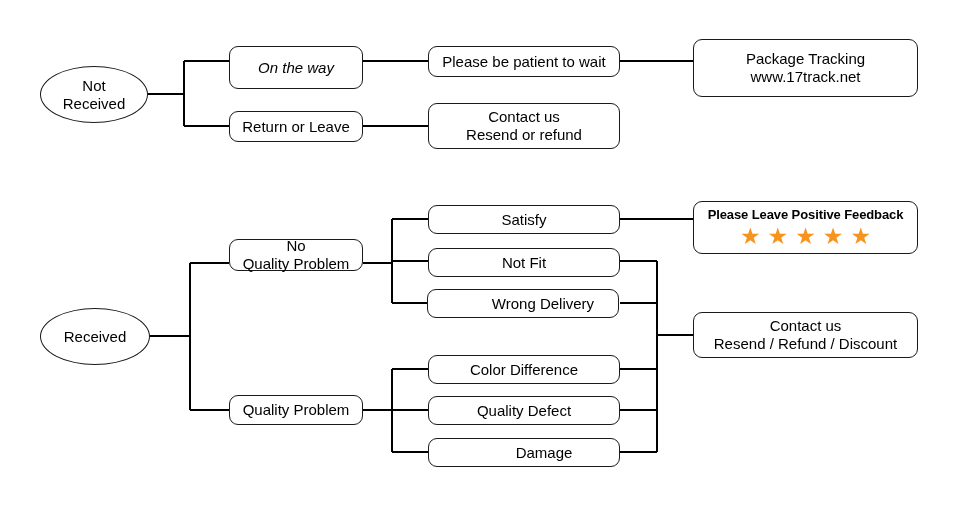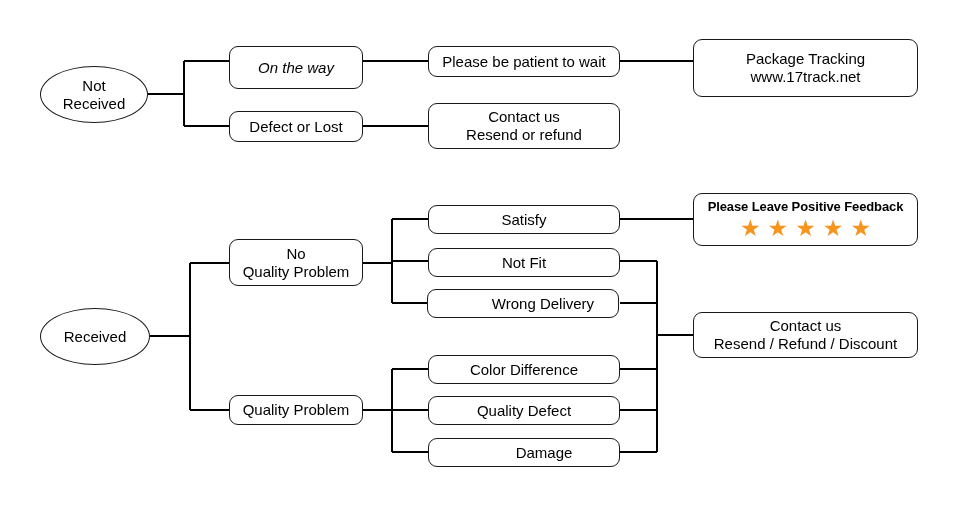--- a/index.html
+++ b/index.html
@@ -54,20 +54,21 @@
     border-radius: 50%;
   }
   .node .line {
     display: block;
     white-space: nowrap;
   }
   .t15 { font-size: 15px; }
   .feedback {
     justify-content: flex-start;
     padding-top: 5px;
+    margin-top: 8px;
   }
   .feedback .caption {
     font-size: 13px;
     font-weight: bold;
     letter-spacing: -0.1px;
     color: #000000;
   }
   .stars {
     display: flex;
     gap: 7px;
@@ -134,42 +135,42 @@
   <div class="node ellipse t15" style="left:40px; top:66px; width:108px; height:57px;">
     <span class="line">Not</span>
     <span class="line">Received</span>
   </div>
 
   <div class="node rounded t15" style="left:229px; top:46px; width:134px; height:43px;font-style:italic;">
     <span class="line">On the way</span>
   </div>
 
   <div class="node rounded t15" style="left:229px; top:111px; width:134px; height:31px;">
-    <span class="line">Defect or Lost</span>
+    <span class="line">Return or Leave</span>
   </div>
 
   <div class="node rounded t15" style="left:428px; top:46px; width:192px; height:31px;">
     <span class="line">Please be patient to wait</span>
   </div>
 
   <div class="node rounded t15" style="left:428px; top:103px; width:192px; height:46px;">
     <span class="line">Contact us</span>
     <span class="line">Resend or refund</span>
   </div>
 
   <div class="node rounded t15" style="left:693px; top:39px; width:225px; height:58px;">
     <span class="line">Package Tracking</span>
     <span class="line">www.17track.net</span>
   </div>
 
   <div class="node ellipse t15" style="left:40px; top:308px; width:110px; height:57px;">
     <span class="line">Received</span>
   </div>
 
-  <div class="node rounded t15" style="left:229px; top:239px; width:134px; height:47px;">
+  <div class="node rounded t15" style="left:229px; top:239px; width:134px; height:32px;">
     <span class="line">No</span>
     <span class="line">Quality Problem</span>
   </div>
 
   <div class="node rounded t15" style="left:229px; top:395px; width:134px; height:30px;">
     <span class="line">Quality Problem</span>
   </div>
 
   <div class="node rounded t15" style="left:428px; top:205px; width:192px; height:29px;">
     <span class="line">Satisfy</span>

